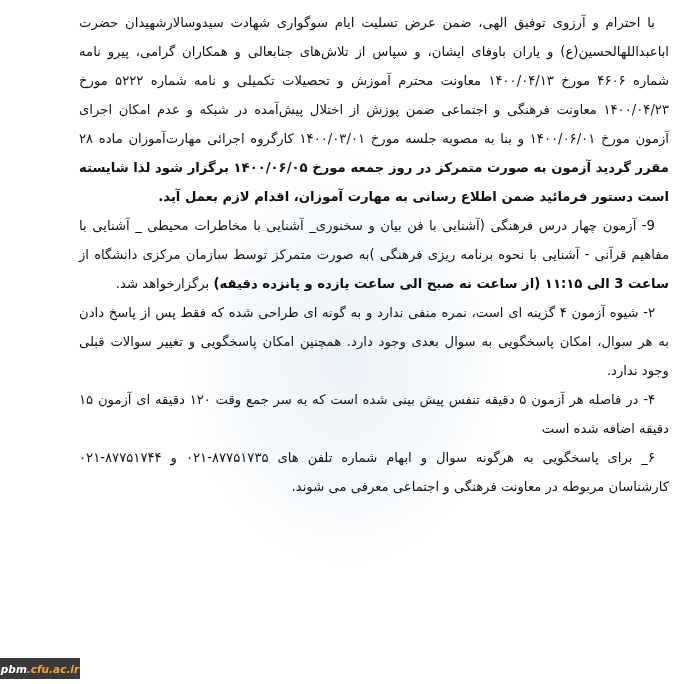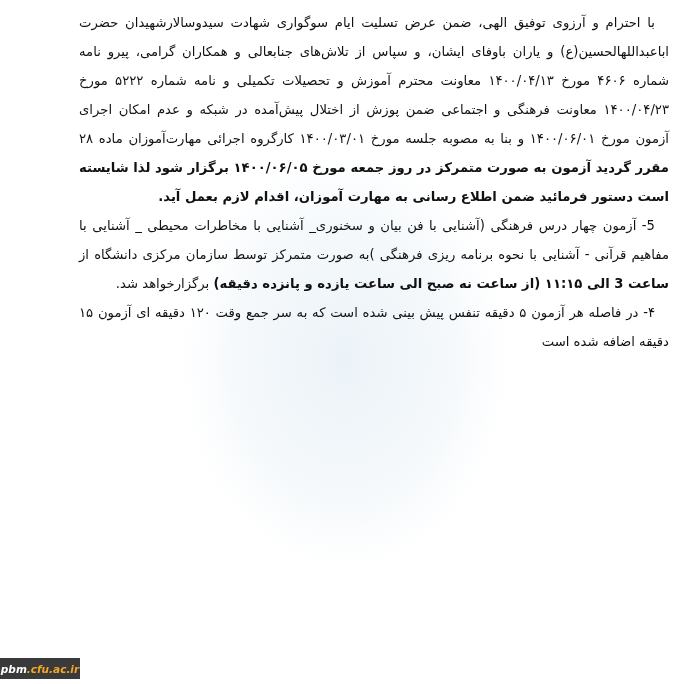--- a/index.html
+++ b/index.html
@@ -72,28 +72,34 @@
 
 <div class="watermark-logo"></div>
 
 <div class="doc">
   <p class="indent">
     <span>با احترام و آرزوی توفیق الهی، ضمن عرض تسلیت ایام سوگواری شهادت سیدوسالارشهیدان حضرت اباعبداللهالحسین(ع) و یاران باوفای ایشان، و سپاس از تلاش‌های جنابعالی و همکاران گرامی، پیرو نامه شماره ۴۶۰۶ مورخ ۱۴۰۰/۰۴/۱۳ معاونت محترم آموزش و تحصیلات تکمیلی و نامه شماره ۵۲۲۲ مورخ ۱۴۰۰/۰۴/۲۳ معاونت فرهنگی و اجتماعی ضمن پوزش از اختلال پیش‌آمده در شبکه و عدم امکان اجرای آزمون مورخ ۱۴۰۰/۰۶/۰۱ و بنا به مصوبه جلسه مورخ ۱۴۰۰/۰۳/۰۱ کارگروه اجرائی مهارت‌آموزان ماده ۲۸</span>
     <span class="bold">مقرر گردید آزمون به صورت متمرکز در روز جمعه مورخ ۱۴۰۰/۰۶/۰۵ برگزار شود لذا شایسته است دستور فرمائید ضمن اطلاع رسانی به مهارت آموزان، اقدام لازم بعمل آید.</span>
   </p>
 
   <p class="item">
-    <span>5- آزمون چهار  درس فرهنگی (آشنایی با فن بیان و سخنوری_ آشنایی با مخاطرات محیطی _ آشنایی با مفاهیم قرآنی - آشنایی با نحوه برنامه ریزی فرهنگی  )به صورت  متمرکز توسط سازمان مرکزی دانشگاه از </span><span class="bold">ساعت 3 الی ۱۱:۱۵ (از ساعت نه صبح الی ساعت یازده و پانزده دقیقه)</span><span> برگزارخواهد شد.</span>
+    <span>9- آزمون چهار  درس فرهنگی (آشنایی با فن بیان و سخنوری_ آشنایی با مخاطرات محیطی _ آشنایی با مفاهیم قرآنی - آشنایی با نحوه برنامه ریزی فرهنگی  )به صورت  متمرکز توسط سازمان مرکزی دانشگاه از </span><span class="bold">ساعت 3 الی ۱۱:۱۵ (از ساعت نه صبح الی ساعت یازده و پانزده دقیقه)</span><span> برگزارخواهد شد.</span>
   </p>
 
+  <p class="item">
+    <span>۲- شیوه آزمون ۴  گزینه ای است، نمره منفی ندارد و به گونه ای طراحی شده که فقط  پس  از پاسخ دادن به هر سوال، امکان پاسخگویی به سوال بعدی وجود دارد. همچنین امکان پاسخگویی و تغییر سوالات  قبلی وجود ندارد.</span>
+  </p>
 
 
   <p class="item">
     <span>۴- در فاصله هر آزمون  ۵  دقیقه تنفس پیش بینی شده است که به سر جمع وقت ۱۲۰ دقیقه ای آزمون ۱۵ دقیقه اضافه شده است</span>
   </p>
 
 
+  <p class="item">
+    <span>۶_ برای پاسخگویی به هرگونه سوال و ابهام  شماره تلفن های ۸۷۷۵۱۷۳۵-۰۲۱ و  ۸۷۷۵۱۷۴۴-۰۲۱ کارشناسان مربوطه در معاونت فرهنگی و اجتماعی  معرفی می شوند.</span>
+  </p>
 </div>
 
 <div class="site-badge">
   <span class="pre">pbm</span>
     <span class="dom">.cfu.ac.ir</span>
 </div>
 
 </body></html>

